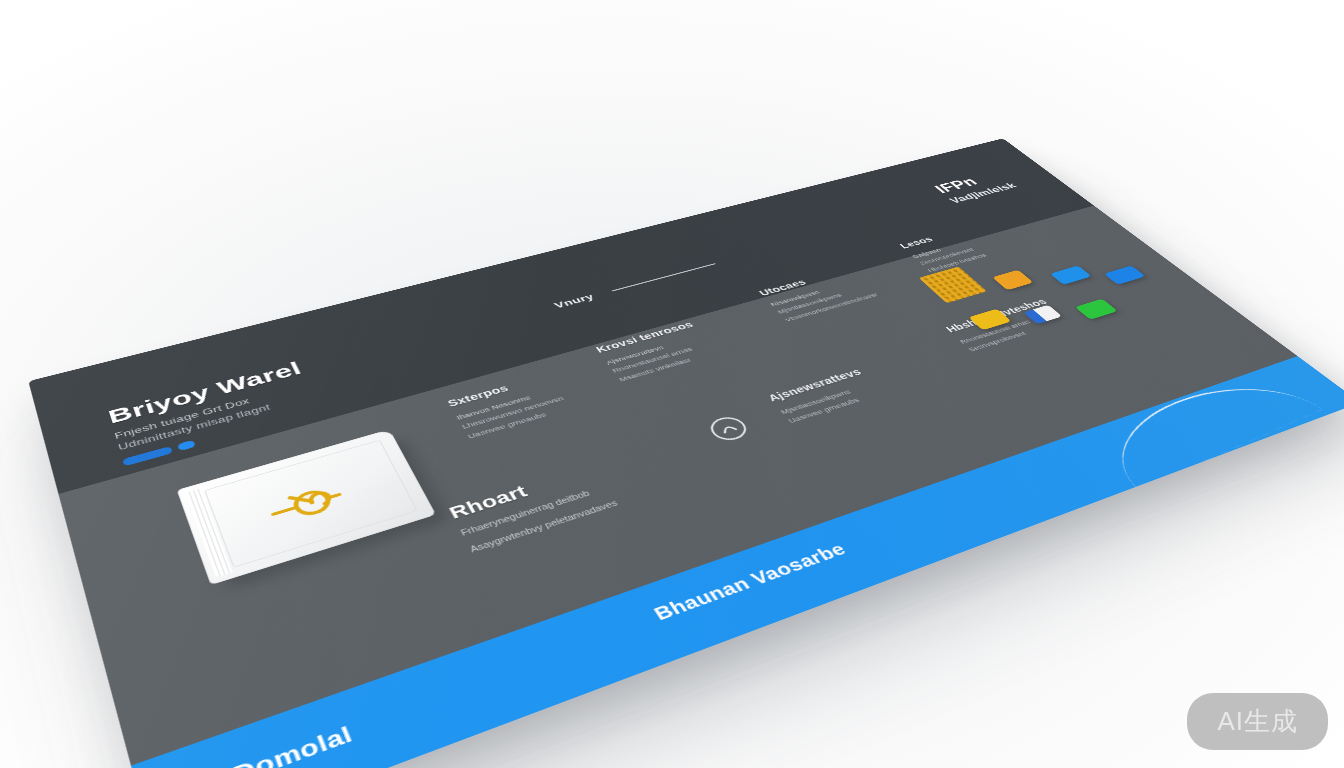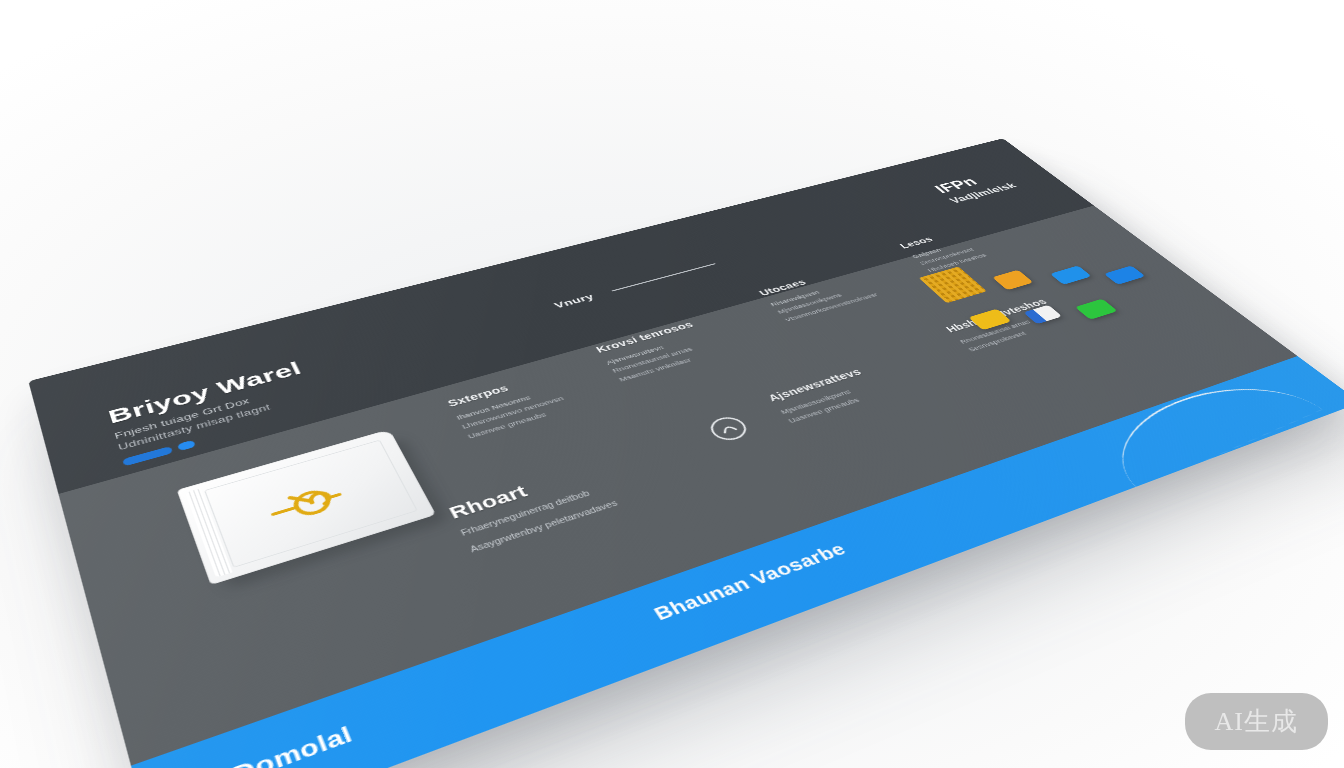--- a/index.html
+++ b/index.html
@@ -125,21 +125,21 @@
     border-top:2px solid rgba(255,255,255,.92);
     border-radius:50% / 100% 100% 0 0;
     transform:rotate(-3deg);
   }
 
   
   .watermark{
     position:absolute; right:16px; bottom:18px;
     padding:11px 30px; border-radius:26px;
     background:#bfbfbf; color:#e8e8e8;
-    font-size:26px; letter-spacing:1px; font-family:Liberation Serif, serif;
+    font-size:26px; letter-spacing:1px; font-family:Liberation Sans, sans-serif;
     display:flex;align-items:center;justify-content:center;
   }
 </style>
 </head>
 <body>
 
 <div class="scene">
   <div class="card">
 
     <div class="header">

